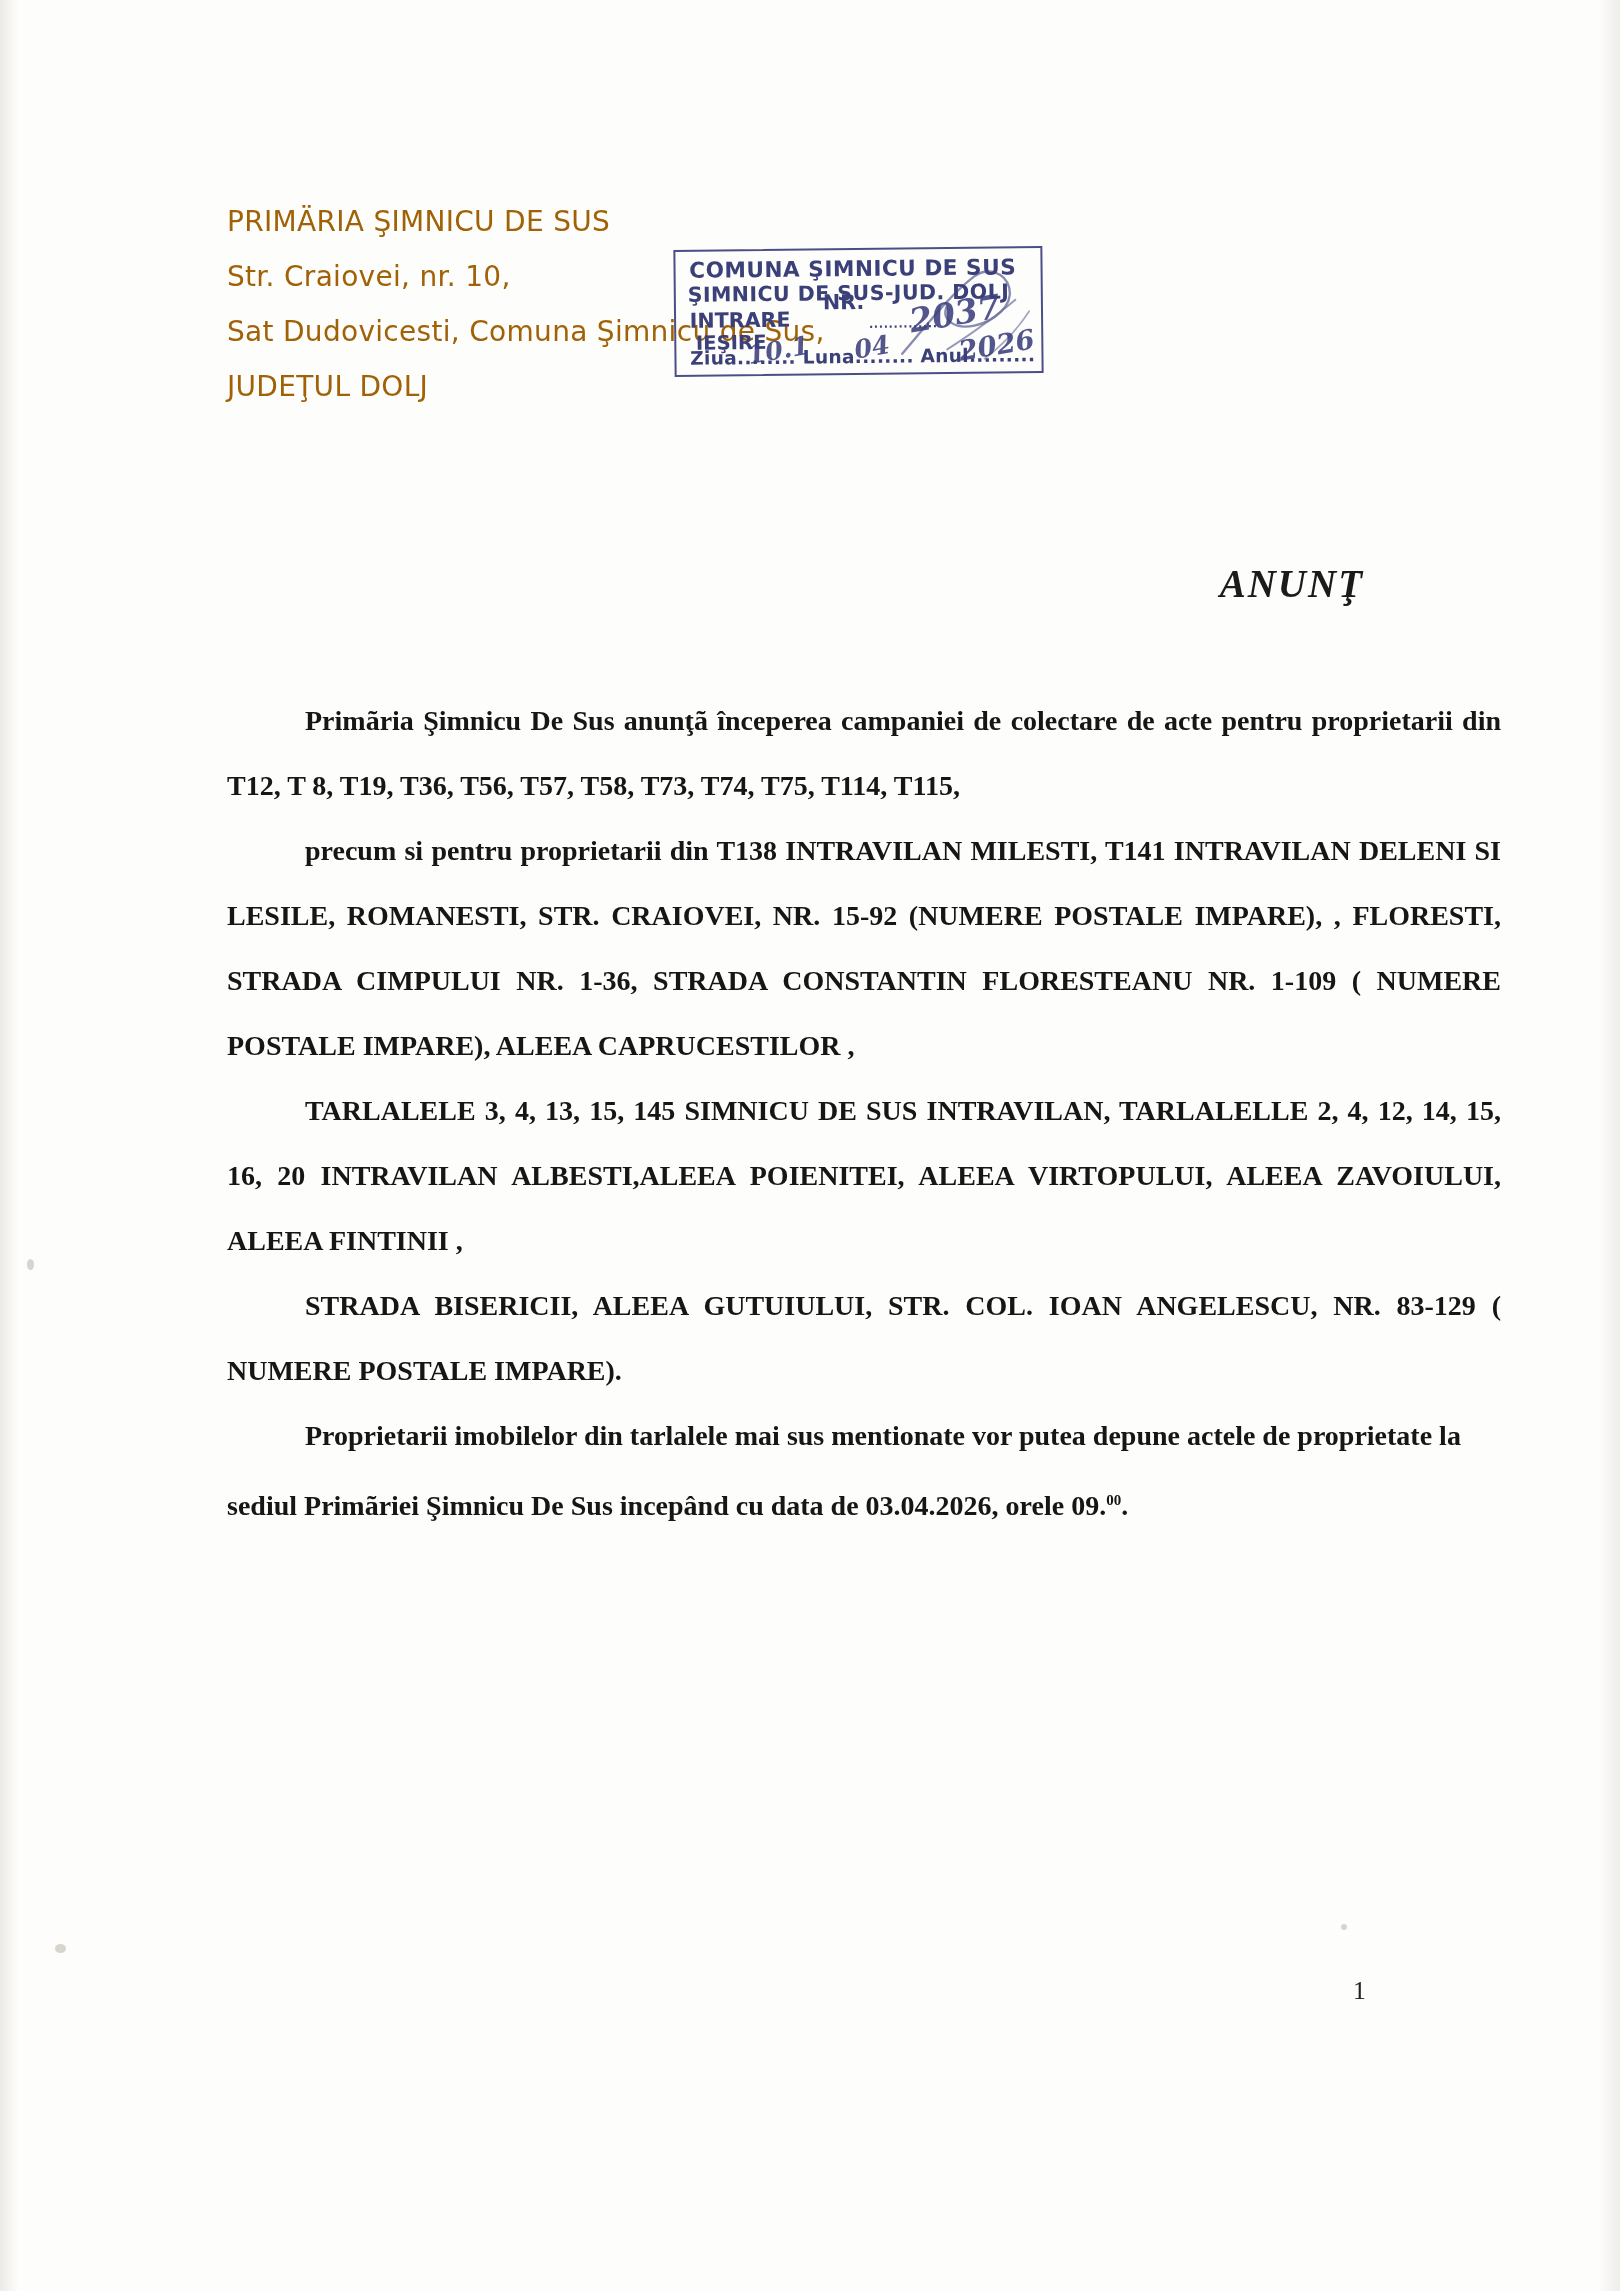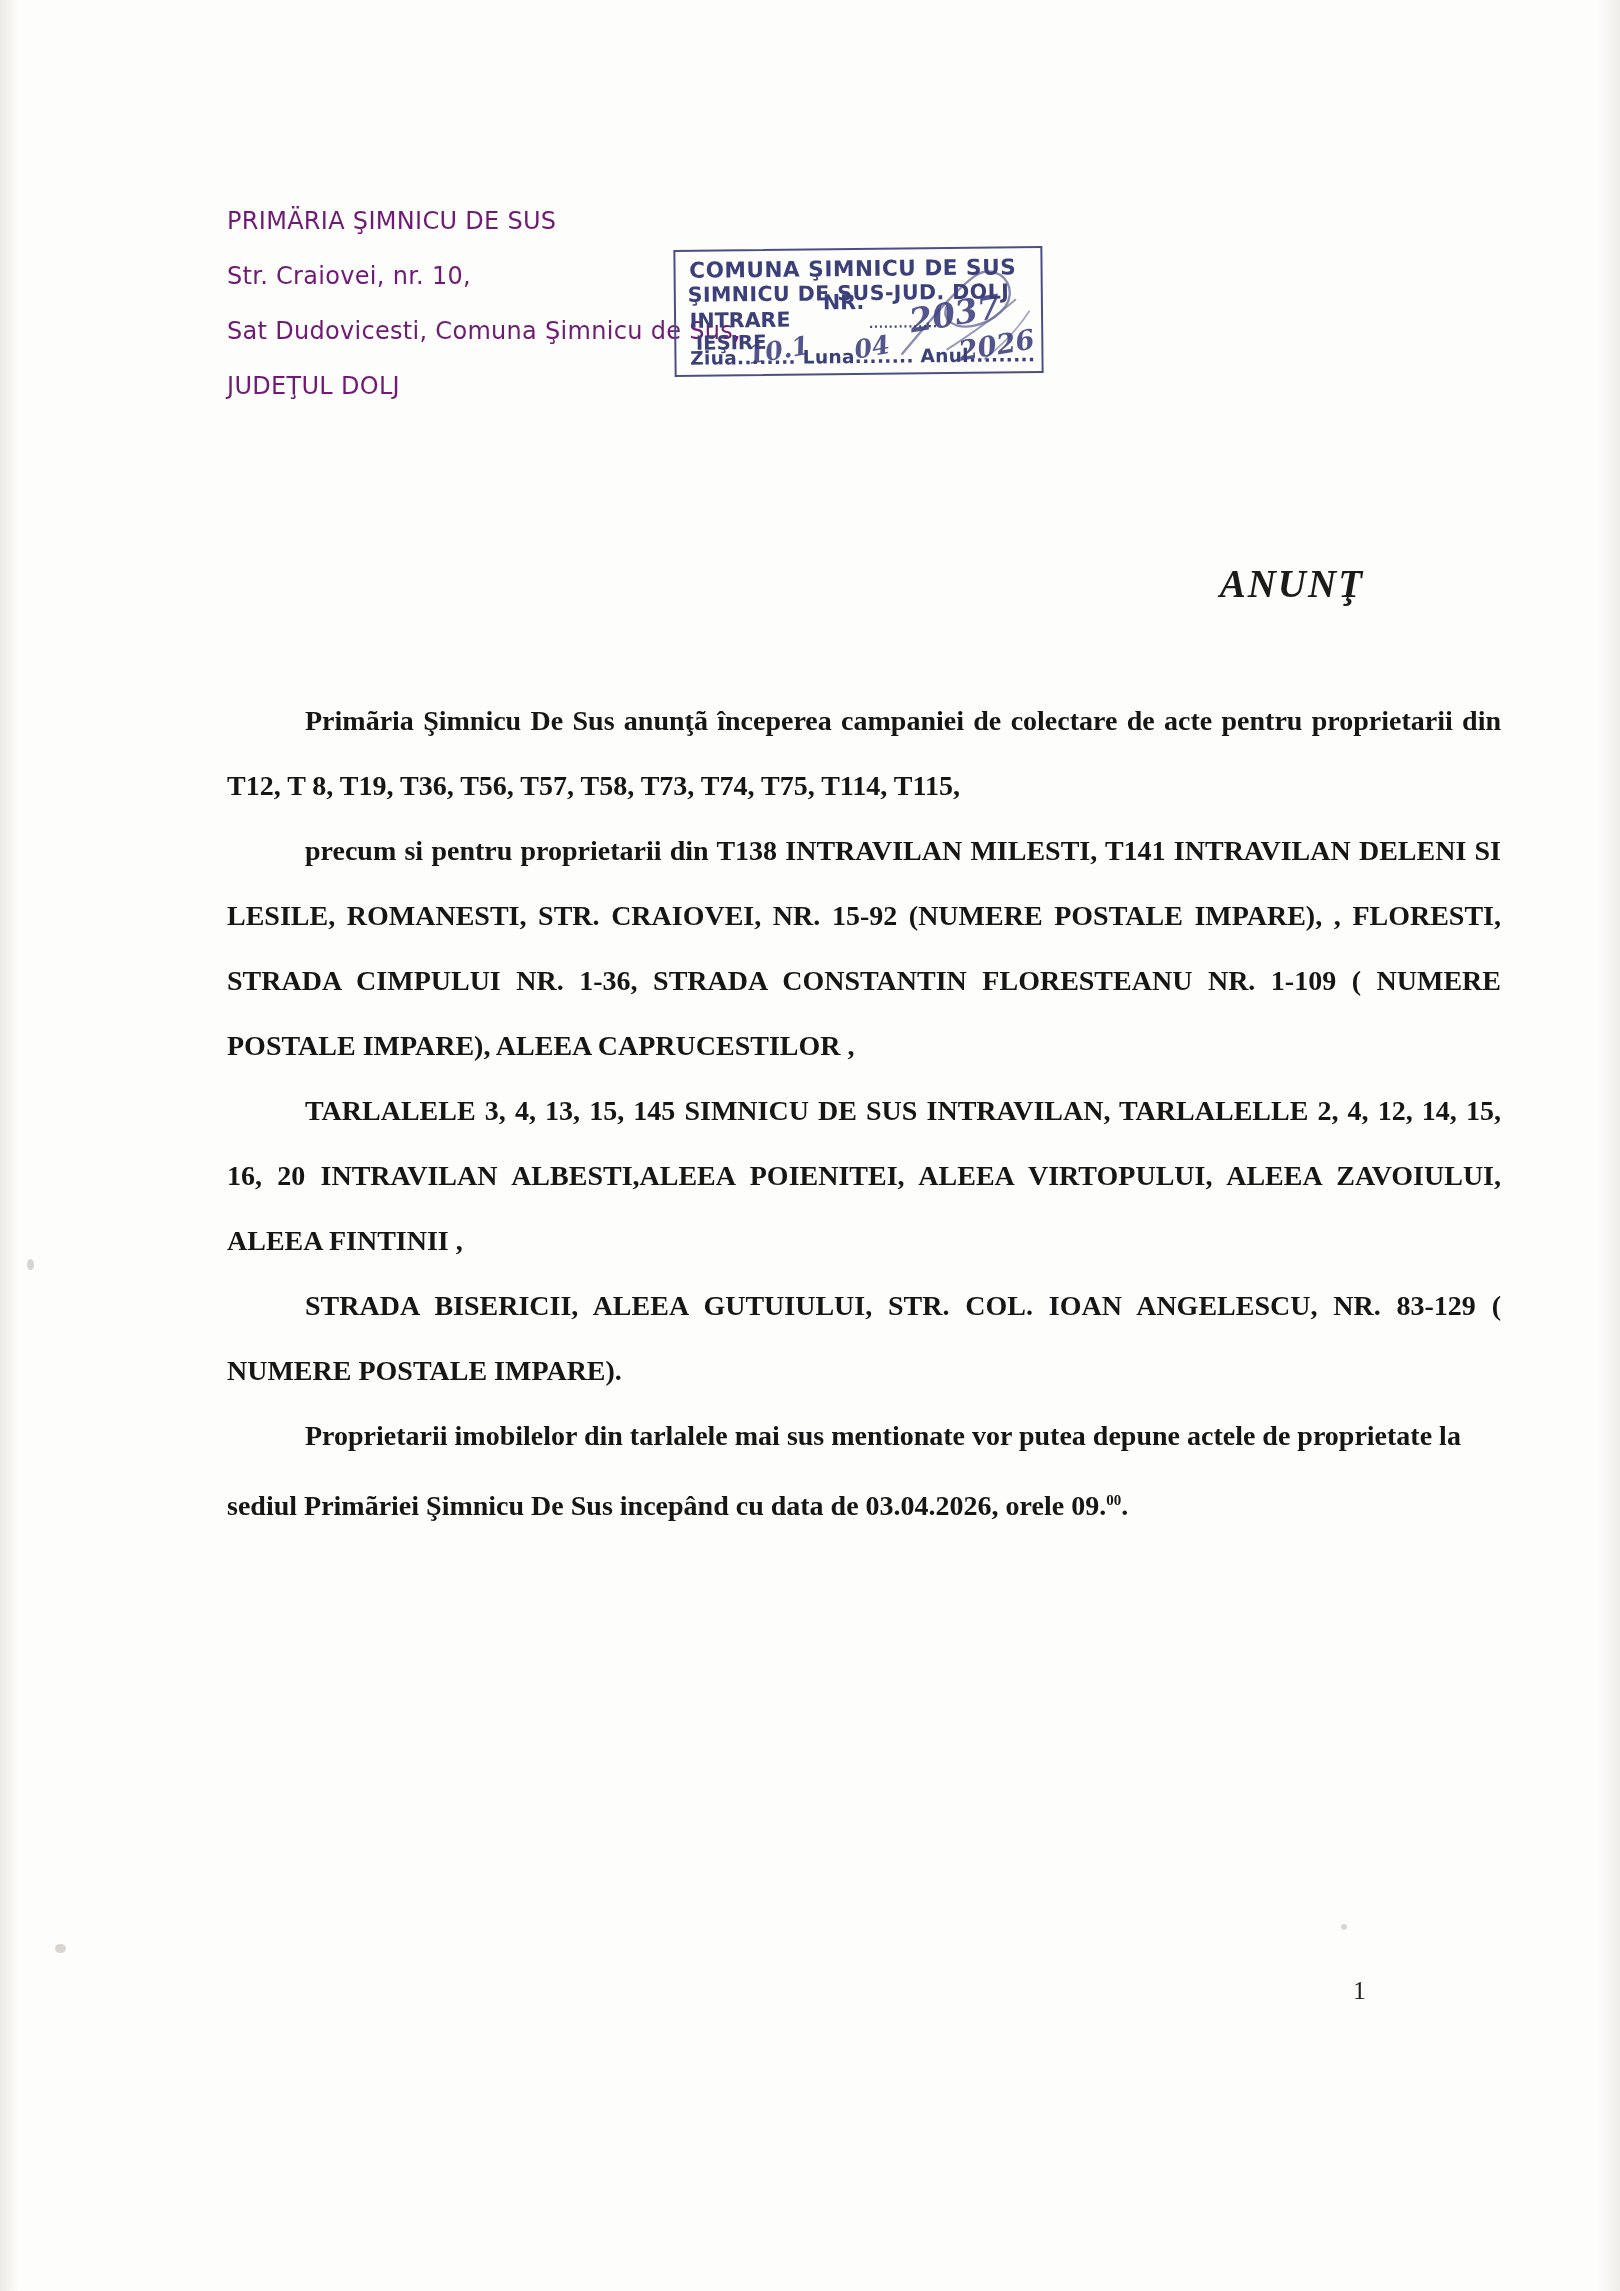--- a/index.html
+++ b/index.html
@@ -43,24 +43,24 @@
   .content {
     position: absolute;
     left: 227px;
     top: 194px;
     width: 1274px;
   }
 
   
   .letterhead {
     font-family: "DejaVu Sans", sans-serif;
-    font-size: 24px;
+    font-size: 28px;
     line-height: 55px;
     letter-spacing: 0.3px;
-    color: #701a75;
+    color: #a16207;
     width: 627px;
   }
   .letterhead div {
     white-space: nowrap;
   }
 
   
   .stamp {
     position: absolute;
     left: 674px;

